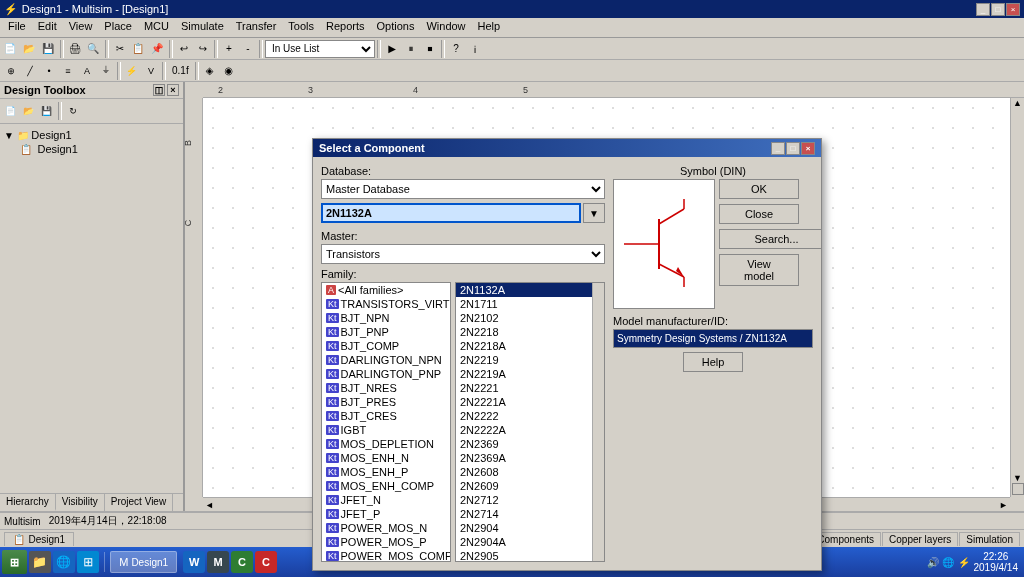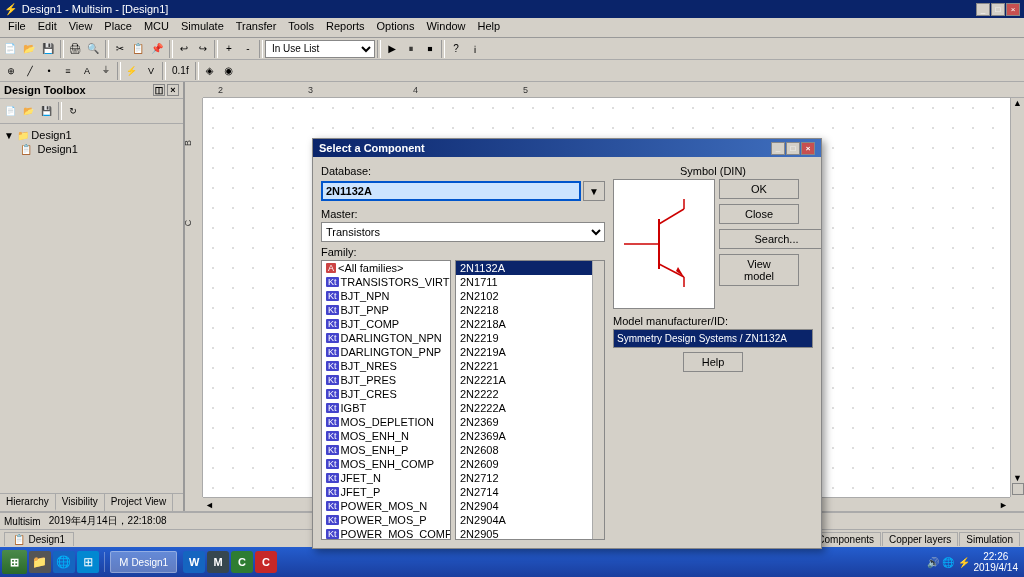--- a/index.html
+++ b/index.html
@@ -302,20 +302,23 @@
         <div class="tb-btn" style="background:#c75050; color:white;">×</div>
       </div>
     </div>
 
     <div style="padding:8px; display:flex; gap:8px;">
 
       <div style="width:295px;">
 
         <div style="margin-bottom:4px;">
           <div class="dialog-label">Database:</div>
+          <select class="dialog-select">
+            <option>Master Database</option>
+          </select>
         </div>
 
         <div style="margin-bottom:4px;">
           <div style="display:flex; gap:2px;">
             <input type="text" class="dialog-input" style="flex: 1 1 0%; background: rgb(204, 228, 255); border: 2px solid rgb(0, 85, 204); font-weight: bold;" value="2N1132A">
             <button class="dialog-btn" style="width:22px; height:20px; padding:0; font-size:10px;">▼</button>
           </div>
         </div>
 
         <div style="margin-bottom:4px;">

